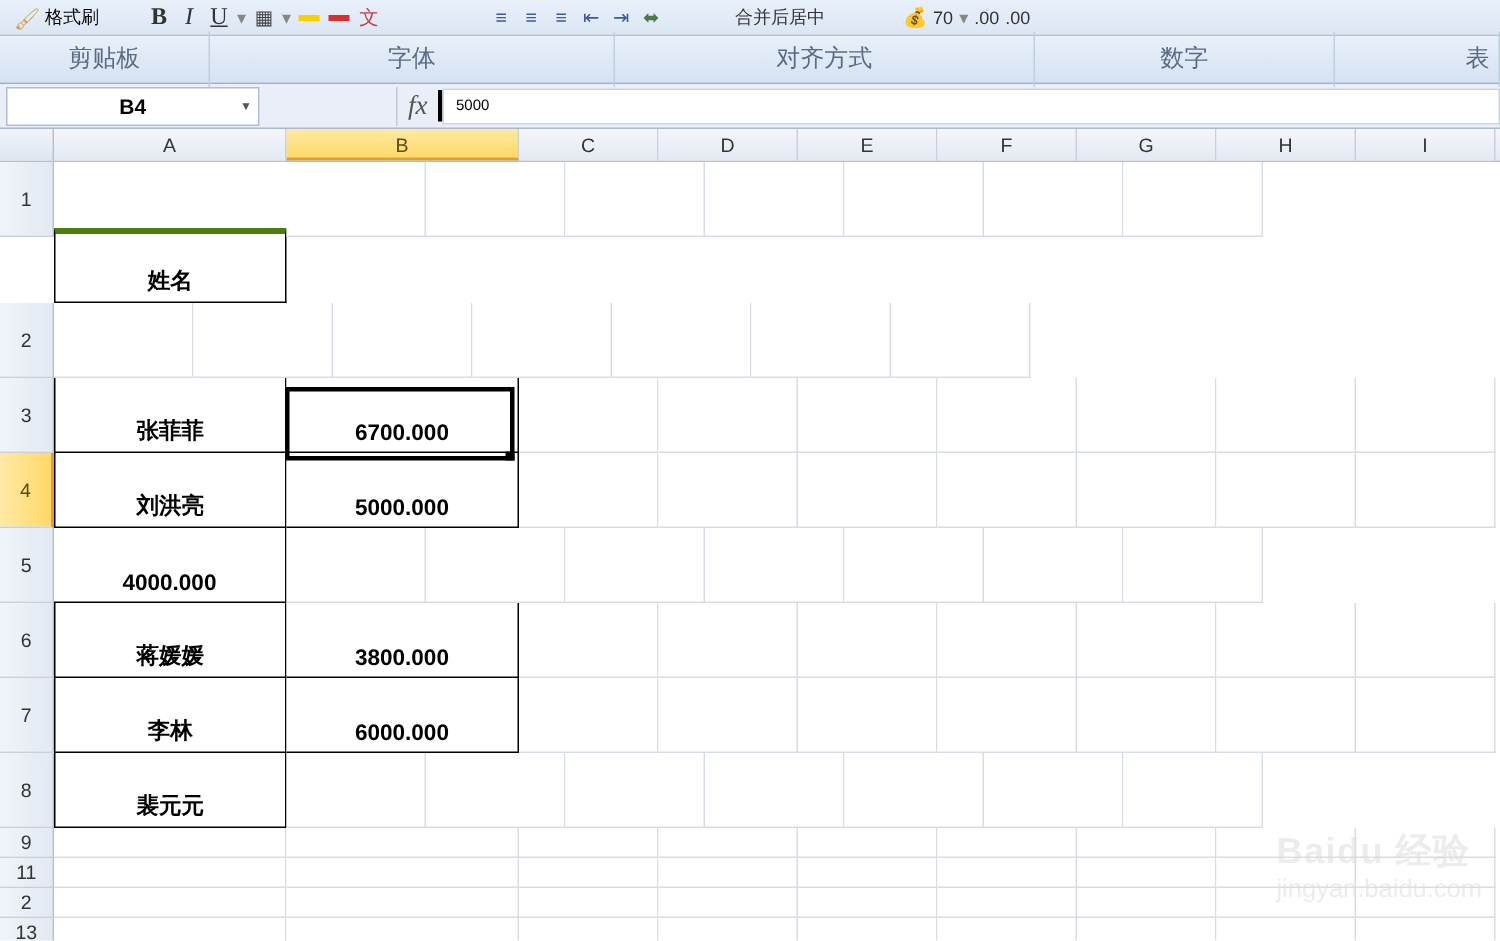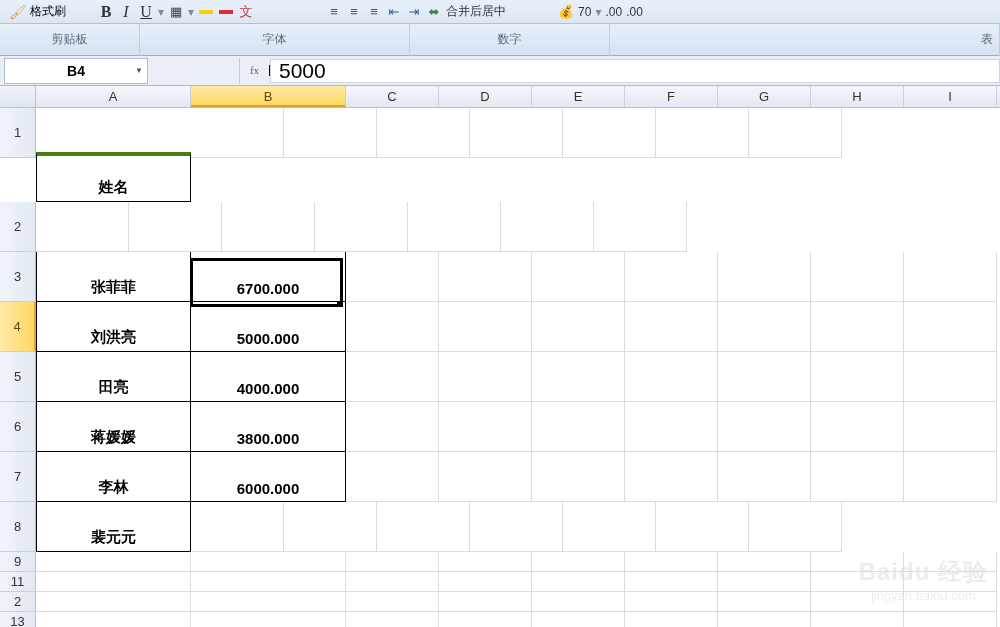--- a/index.html
+++ b/index.html
@@ -51,40 +51,40 @@
     .ribbon-labels {
       height: 32px;
       background: linear-gradient(#e8f0fa, #d6e2f2);
       border-bottom: 1px solid #9ab0d0;
       display: flex;
       align-items: center;
     }
     .ribbon-label-cell {
       text-align: center;
       color: #5a6a85;
-      font-size: 12px;
+      font-size: 16px;
       border-right: 1px solid #c0cee4;
       padding: 8px 0;
     }
     .rl-clip { width: 140px; }
     .rl-font { width: 270px; }
     .rl-align { width: 280px; }
     .rl-num { width: 200px; }
     .rl-last { flex: 1; text-align: right; padding-right: 6px; }
     
     
     .formula-bar {
       height: 30px;
       background: #e9eef7;
       border-bottom: 1px solid #aab8cf;
       display: flex;
       align-items: center;
     }
     .name-box {
-      width: 144px;
+      width: 169px;
       height: 26px;
       background: #fff;
       border: 1px solid #b0bdd2;
       margin: 0 2px 0 4px;
       display: flex;
       align-items: center;
       justify-content: center;
       position: relative;
     }
     .name-box-text {
@@ -100,33 +100,34 @@
     }
     .fx-area {
       display: flex;
       align-items: center;
       flex: 1;
       height: 26px;
     }
     .fx-icon {
       width: 30px;
       text-align: center;
+      font-style: italic;
       font-family: "Times New Roman";
-      font-size: 10px;
+      font-size: 18px;
       color: #555;
-      border-right: 1px solid #000000;
+      border-right: 3px solid #000000;
     }
     .formula-input {
       flex: 1;
       height: 24px;
       border: none;
       background: #fff;
       padding: 0 8px;
       font-family: Arial;
-      font-size: 21px;
+      font-size: 10px;
       outline: none;
       border: 1px solid #c9d3e2;
     }
     
     
     .grid-wrap {
       position: relative;
       background: #fff;
     }
     
@@ -234,23 +235,23 @@
       color: #ddd;
       font-size: 24px;
       font-weight: bold;
       opacity: 0.55;
       letter-spacing: 1px;
       font-family: Arial;
       pointer-events: none;
     }
     .watermark small {
       display: block;
-      font-size: 13px;
+      font-size: 17px;
       font-weight: normal;
-      text-align: center;
+      text-align: left;
       letter-spacing: 0;
     }
   </style>
 </head>
 <body>
 
 <div class="ribbon">
   <div class="ribbon-group">
     <span class="ribbon-icon paint-brush">🖌</span>
     <span>格式刷</span>
@@ -270,34 +271,35 @@
       </span>
     <span class="ribbon-icon" style="color:#c04040;">文</span>
   </div>
   <div class="ribbon-group" style="margin-left:60px;">
     <span class="ribbon-icon" style="color:#3a5a9a;">≡</span>
     <span class="ribbon-icon" style="color:#3a5a9a;">≡</span>
     <span class="ribbon-icon" style="color:#3a5a9a;">≡</span>
     <span class="ribbon-icon" style="color:#3a5a9a;">⇤</span>
     <span class="ribbon-icon" style="color:#3a5a9a;">⇥</span>
     <span class="ribbon-icon" style="color:#4a7a4a;">⬌</span>
-    <span style="color:#333;">合并后居中</span>
+    <span style="color:#333;margin-left:44px;">合并后居中</span>
   </div>
   <div class="ribbon-group" style="margin-left:40px;">
     <span class="ribbon-icon" style="color:#a07030;">💰</span>
     <span style="color:#333;">70</span>
     <span style="color:#888;">▾</span>
     <span style="color:#333;">.00</span>
     <span style="color:#333;">.00</span>
   </div>
 </div>
 
 <div class="ribbon-labels">
   <div class="ribbon-label-cell rl-clip">剪贴板</div>
   <div class="ribbon-label-cell rl-font">字体</div>
+  <div class="ribbon-label-cell rl-align">对齐方式</div>
   <div class="ribbon-label-cell rl-num">数字</div>
   <div class="ribbon-label-cell rl-last">表</div>
 </div>
 
 <div class="formula-bar">
   <div class="name-box">
     <span class="name-box-text">B4</span>
     <span class="name-box-dropdown">▼</span>
   </div>
   <div class="fx-area">
@@ -364,21 +366,20 @@
       <div class="cell col-C"></div>
       <div class="cell col-D"></div>
       <div class="cell col-E"></div>
       <div class="cell col-F"></div>
       <div class="cell col-G"></div>
       <div class="cell col-H"></div>
       <div class="cell col-I"></div>
     </div>
     <div class="row tall-row">
       <div class="row-h">5</div>
-      <div class="cell col-A center bold data-border data-border-left">田亮</div>
       <div class="cell col-B center bold data-border">4000.000</div>
       <div class="cell col-C"></div>
       <div class="cell col-D"></div>
       <div class="cell col-E"></div>
       <div class="cell col-F"></div>
       <div class="cell col-G"></div>
       <div class="cell col-H"></div>
       <div class="cell col-I"></div>
     </div>
     <div class="row tall-row">

